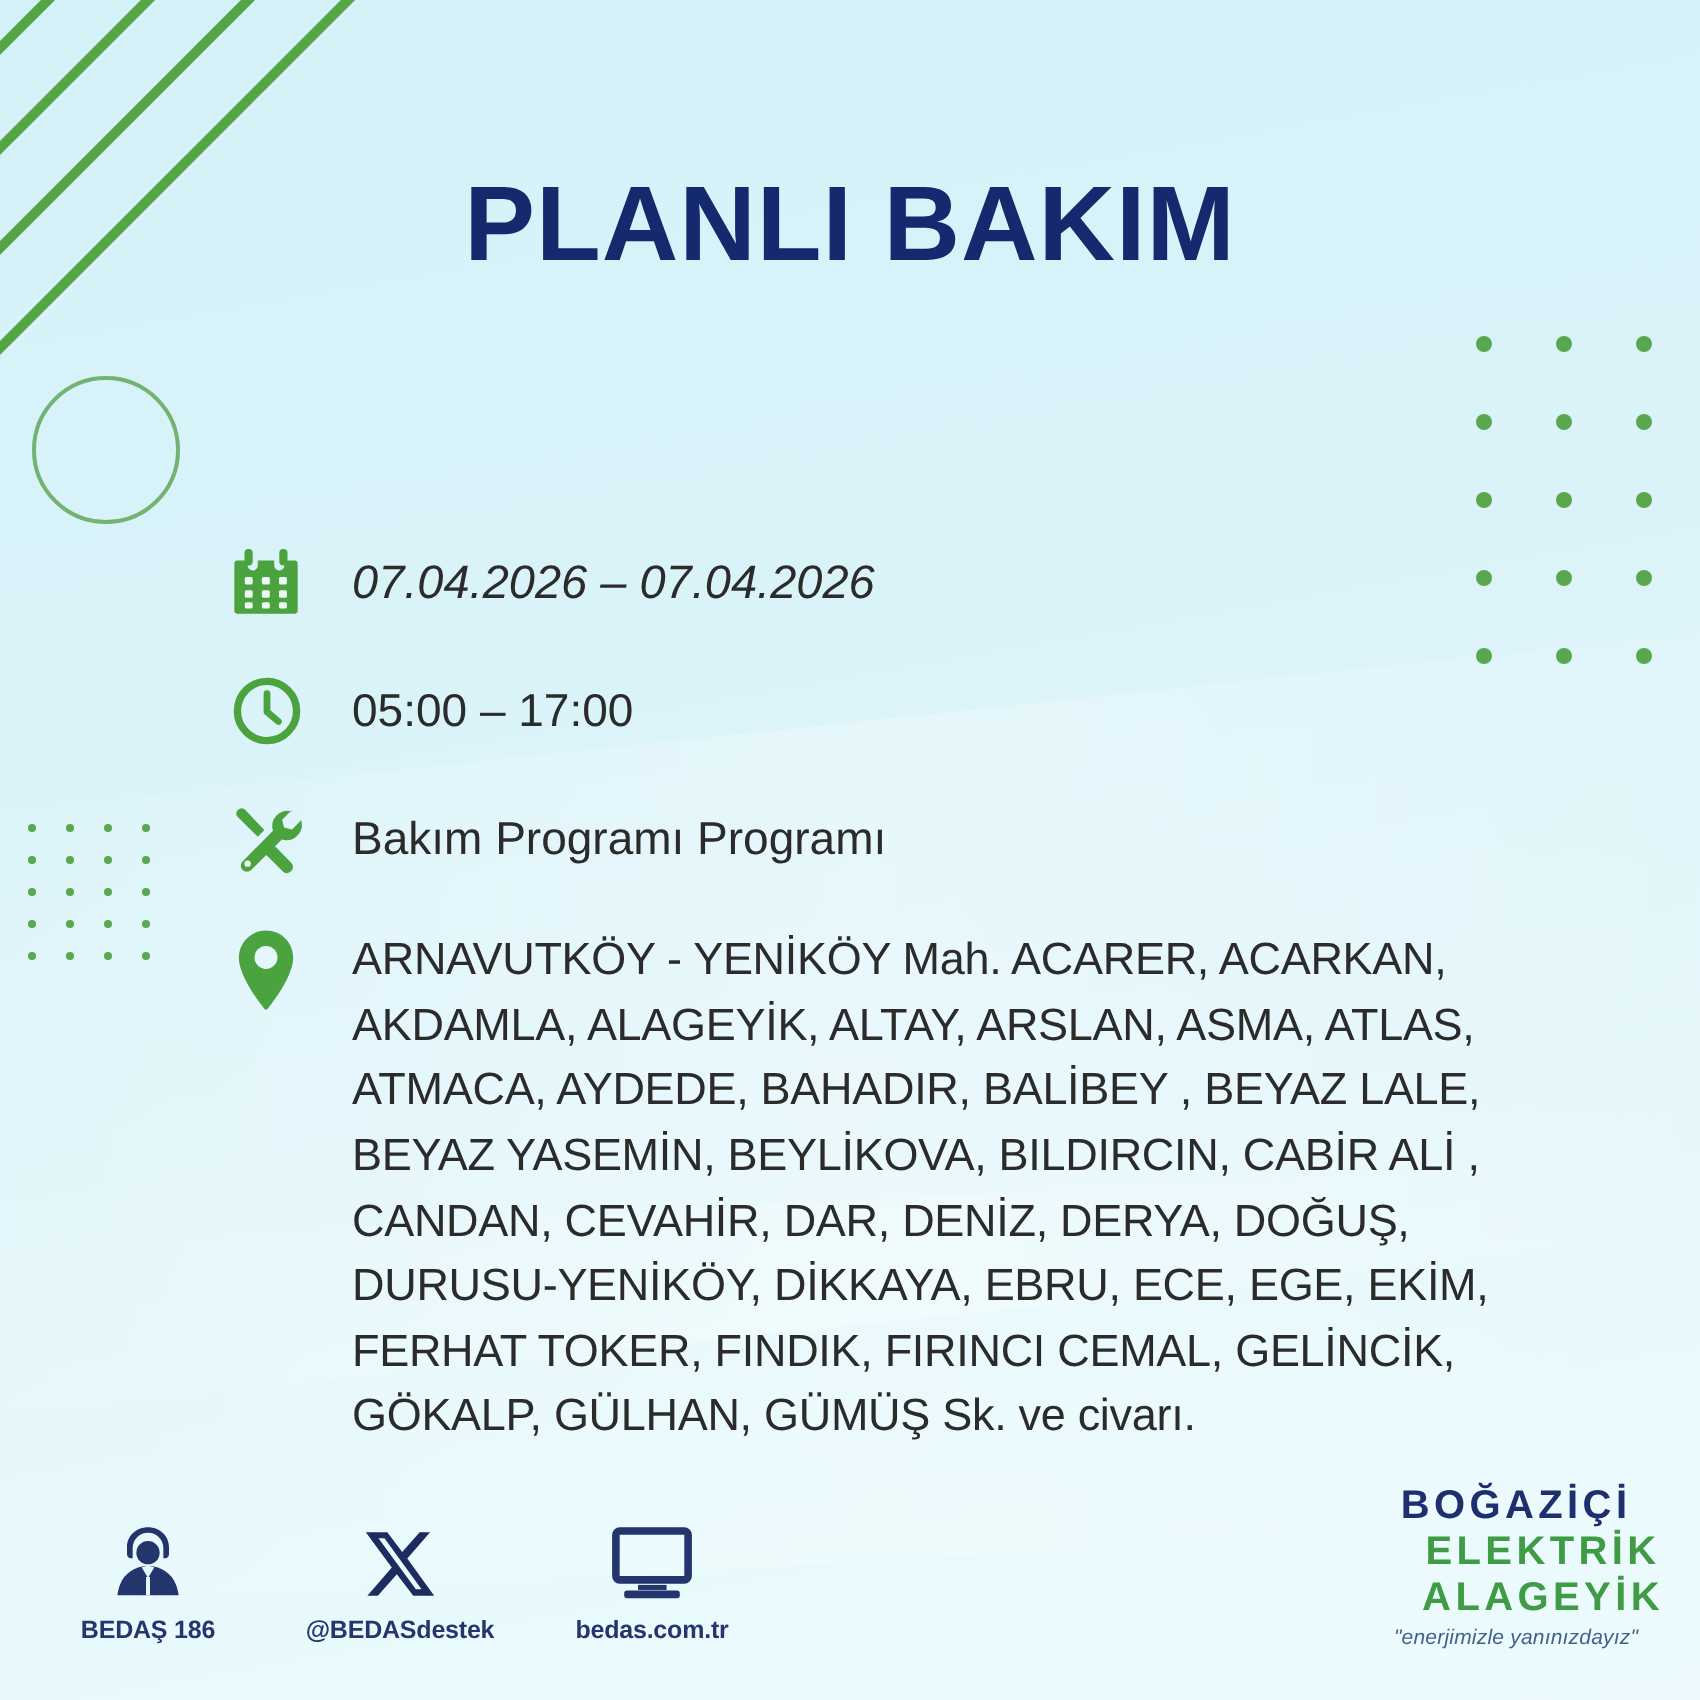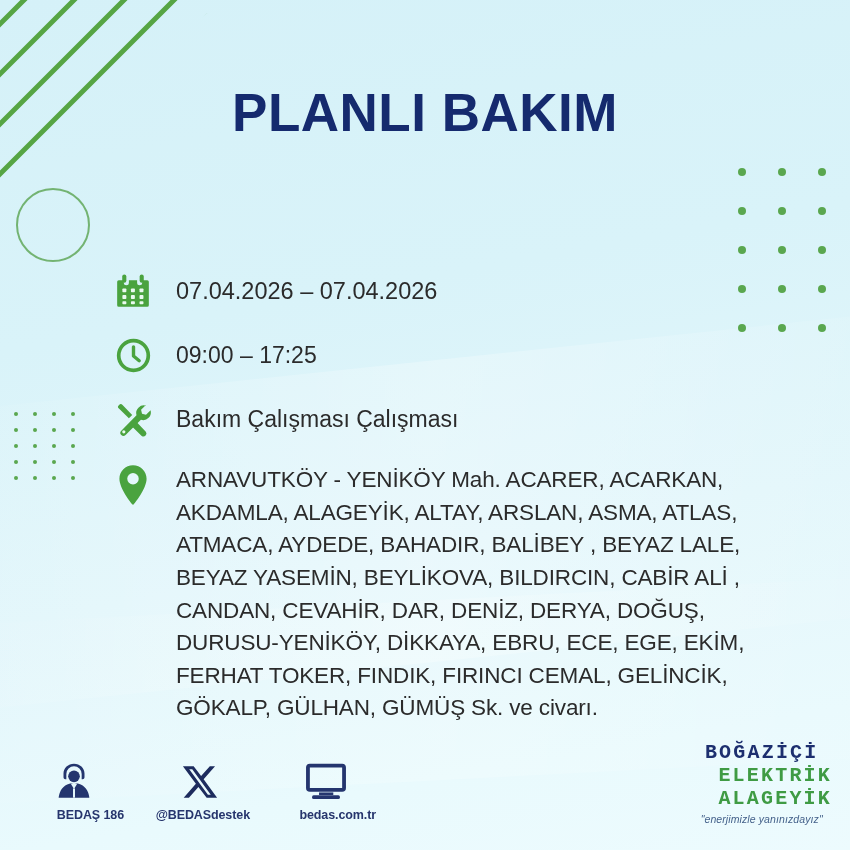--- a/index.html
+++ b/index.html
@@ -109,21 +109,21 @@
   }
   .info-icon svg { display: block; }
   .info-text {
     padding-left: 20px;
     font-size: 23px;
     color: #2b2b2b;
     line-height: 1.34;
     padding-top: 8px;
     font-family: "Liberation Sans", sans-serif;
   }
-  #row-date .info-text { font-size: 23.5px; }
+  #row-date .info-text { font-size: 23.5px; font-style: italic; }
   #row-location { margin-bottom: 12px; }
   #row-location .info-icon { padding-top: 2px; }
   #location-text {
     padding-left: 20px;
     padding-top: 4px;
     font-size: 22.5px;
     color: #2b2b2b;
     line-height: 1.45;
     letter-spacing: -0.15px;
     width: 660px;
@@ -138,21 +138,21 @@
   }
   #contact-group {
     position: absolute;
     left: 24px; bottom: 10px;
     display: flex;
     align-items: flex-end;
     gap: 26px;
   }
   .contact-item {
     width: 100px;
-    text-align: right;
+    text-align: center;
   }
   .contact-glyph {
     height: 42px;
     display: flex;
     align-items: flex-end;
     justify-content: center;
   }
   .contact-glyph svg { display: block; }
   .contact-label {
     margin-top: 7px;
@@ -166,21 +166,21 @@
   #brand-logo {
     position: absolute;
     right: 18px; bottom: 8px;
     text-align: center;
     line-height: 1;
   }
   .brand-line {
     font-weight: 700;
     letter-spacing: 2.2px;
     font-size: 20px;
-    font-family: Liberation Mono, monospace;
+    font-family: Liberation Sans, sans-serif;
   }
   #brand-line-1 { color: #1d2f6f; }
   #brand-line-2, #brand-line-3 { color: #3f9b44; margin-top: 3px; margin-left: 27px; }
   #brand-tagline {
     margin-top: 5px;
     font-size: 10.5px;
     font-style: italic;
     color: #44618a;
     letter-spacing: .1px;
     font-family: "Liberation Sans", sans-serif;
@@ -282,33 +282,33 @@
       <span class="info-text">07.04.2026 – 07.04.2026</span>
     </div>
 
     <div class="info-row" id="row-time">
       <span class="info-icon">
         <svg width="37" height="37" viewBox="0 0 24 24">
           <circle cx="12" cy="12" r="9.6" fill="none" stroke="#4aa33f" stroke-width="2.4"></circle>
           <path d="M12 6.4V12.3l3.7 3.1" fill="none" stroke="#4aa33f" stroke-width="2.2" stroke-linecap="round" stroke-linejoin="round"></path>
         </svg>
       </span>
-      <span class="info-text">09:00 – 17:25</span>
+      <span class="info-text">05:00 – 17:00</span>
     </div>
 
     <div class="info-row" id="row-work">
       <span class="info-icon">
         <svg width="38" height="38" viewBox="0 0 24 24" fill="#4aa33f">
           <path d="M20.3 3.6a4.9 4.9 0 0 0-6.1 6.1L4.6 19.4a1.9 1.9 0 0 0 2.7 2.7l9.7-9.6a4.9 4.9 0 0 0 6.1-6.1l-2.9 2.9-2.5-.6-.6-2.5 2.9-2.9z"></path>
           <path d="M3.2 3.1a1.5 1.5 0 0 1 2.2 0l6.1 6.4-2.1 2.1-6.3-6.2a1.5 1.5 0 0 1 .1-2.3z"></path>
           <path d="M14.4 14.1l5.7 5.9a1.9 1.9 0 0 1-2.6 2.7l-5.8-5.7z"></path>
           <circle cx="6.2" cy="20.1" r="1" fill="#eafaf0"></circle>
         </svg>
       </span>
-      <span class="info-text">Bakım Çalışması Çalışması</span>
+      <span class="info-text">Bakım Programı Programı</span>
     </div>
 
     <div class="info-row" id="row-location">
       <span class="info-icon">
         <svg width="34" height="42" viewBox="0 0 24 30" fill="#4aa33f">
           <path d="M12 .9C6.6.9 2.3 5.2 2.3 10.6c0 7 8.3 17.2 9.1 18.2.3.4.9.4 1.2 0 .8-1 9.1-11.2 9.1-18.2C21.7 5.2 17.4.9 12 .9z"></path>
           <circle cx="12" cy="10.5" r="4.1" fill="#e4f7fb"></circle>
         </svg>
       </span>
       <span id="location-text"><span>ARNAVUTKÖY - YENİKÖY Mah. ACARER, ACARKAN,</span><br><span>AKDAMLA, ALAGEYİK, ALTAY, ARSLAN, ASMA, ATLAS,</span><br><span>ATMACA, AYDEDE, BAHADIR, BALİBEY , BEYAZ LALE,</span><br><span>BEYAZ YASEMİN, BEYLİKOVA, BILDIRCIN, CABİR ALİ ,</span><br><span>CANDAN, CEVAHİR, DAR, DENİZ, DERYA, DOĞUŞ,</span><br><span>DURUSU-YENİKÖY, DİKKAYA, EBRU, ECE, EGE, EKİM,</span><br><span>FERHAT TOKER, FINDIK, FIRINCI CEMAL, GELİNCİK,</span><br><span>GÖKALP, GÜLHAN, GÜMÜŞ Sk. ve civarı.</span></span>

